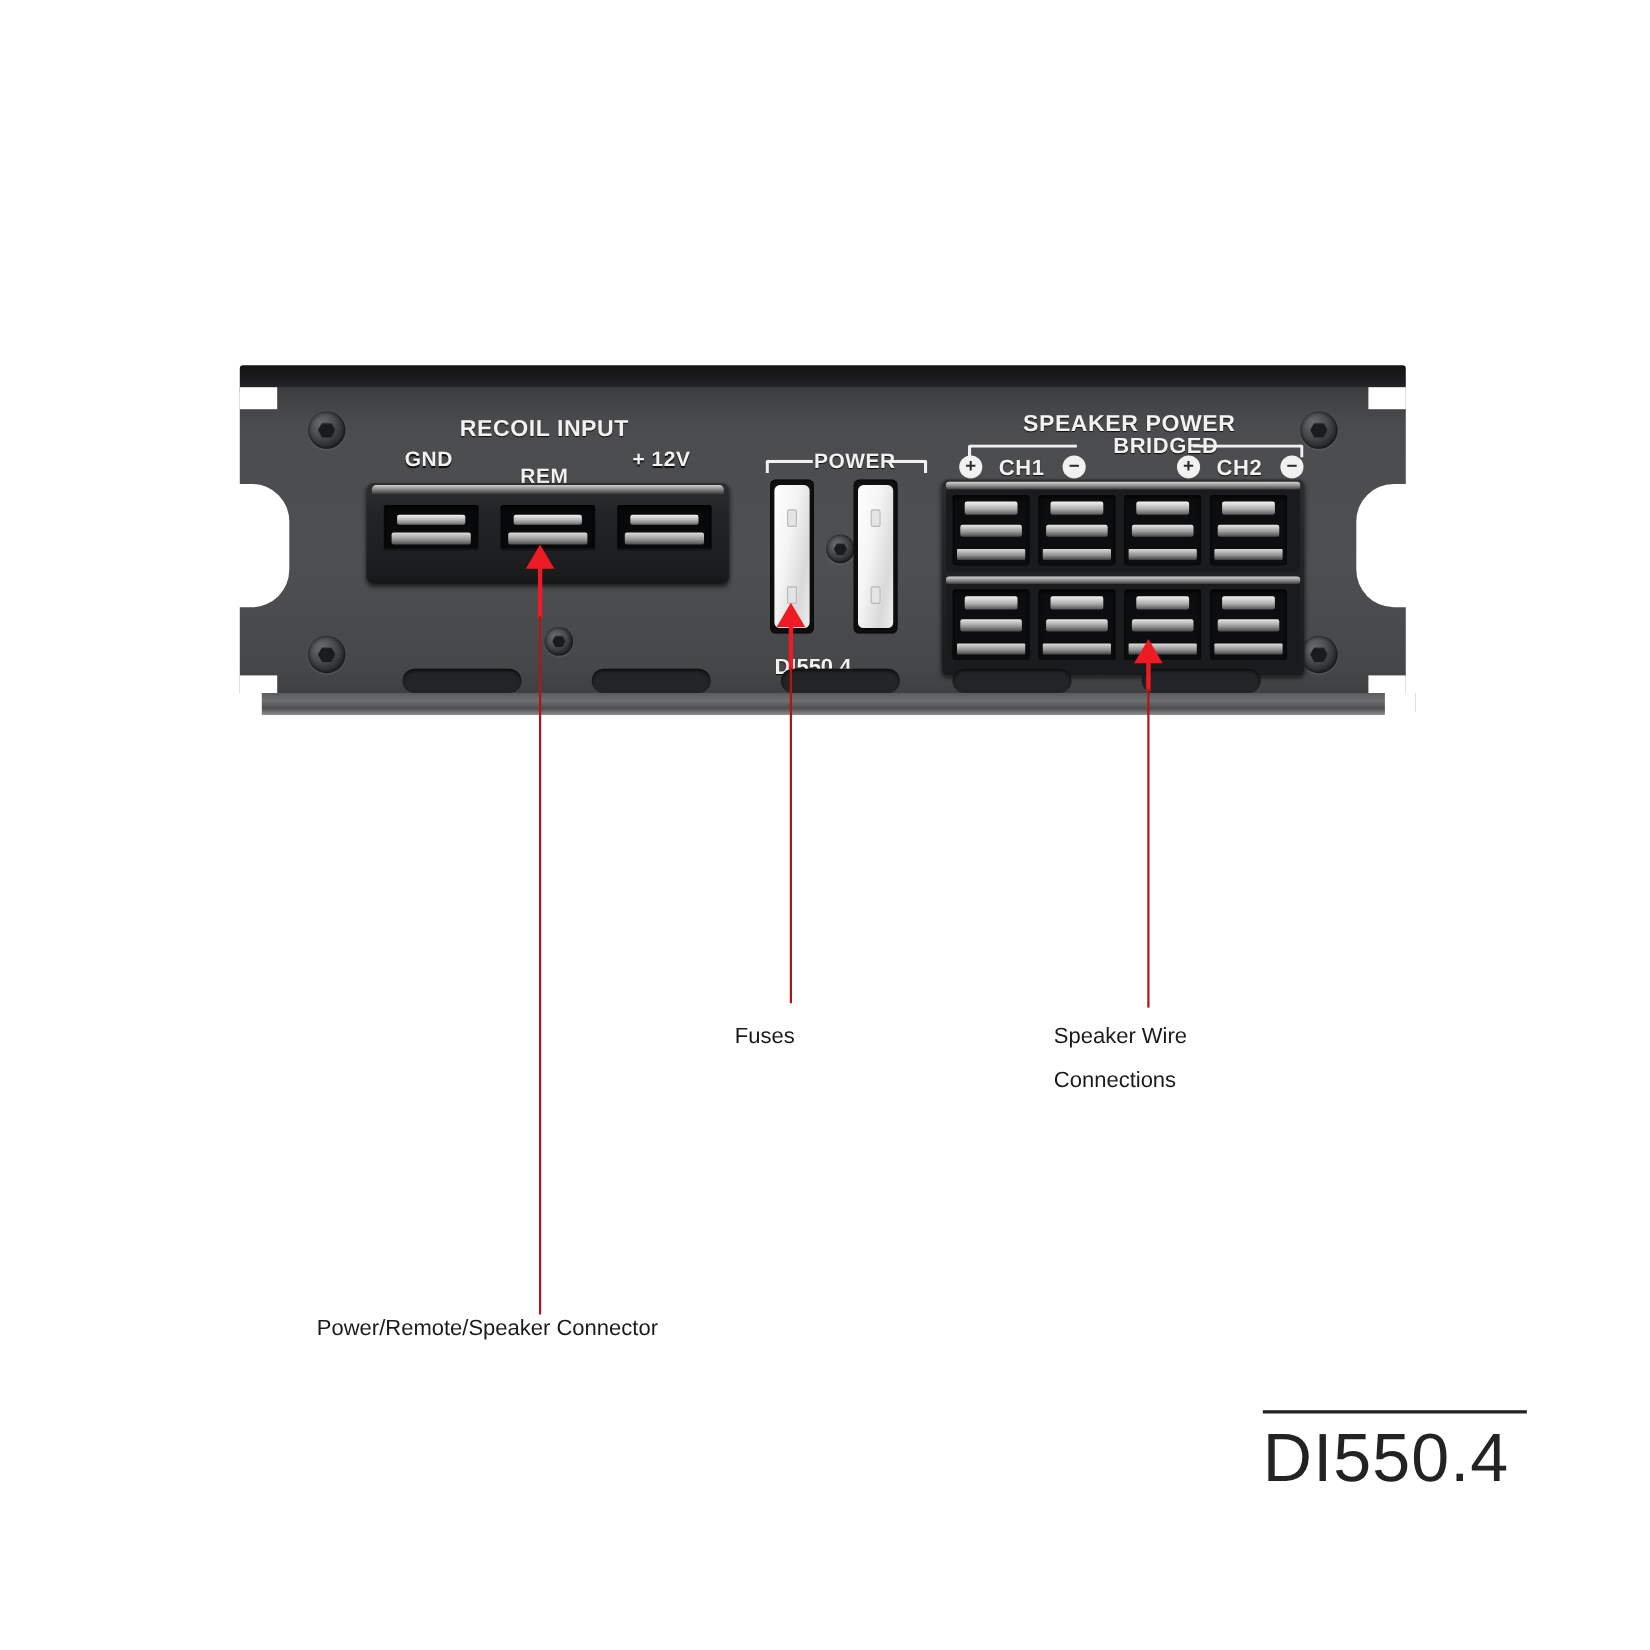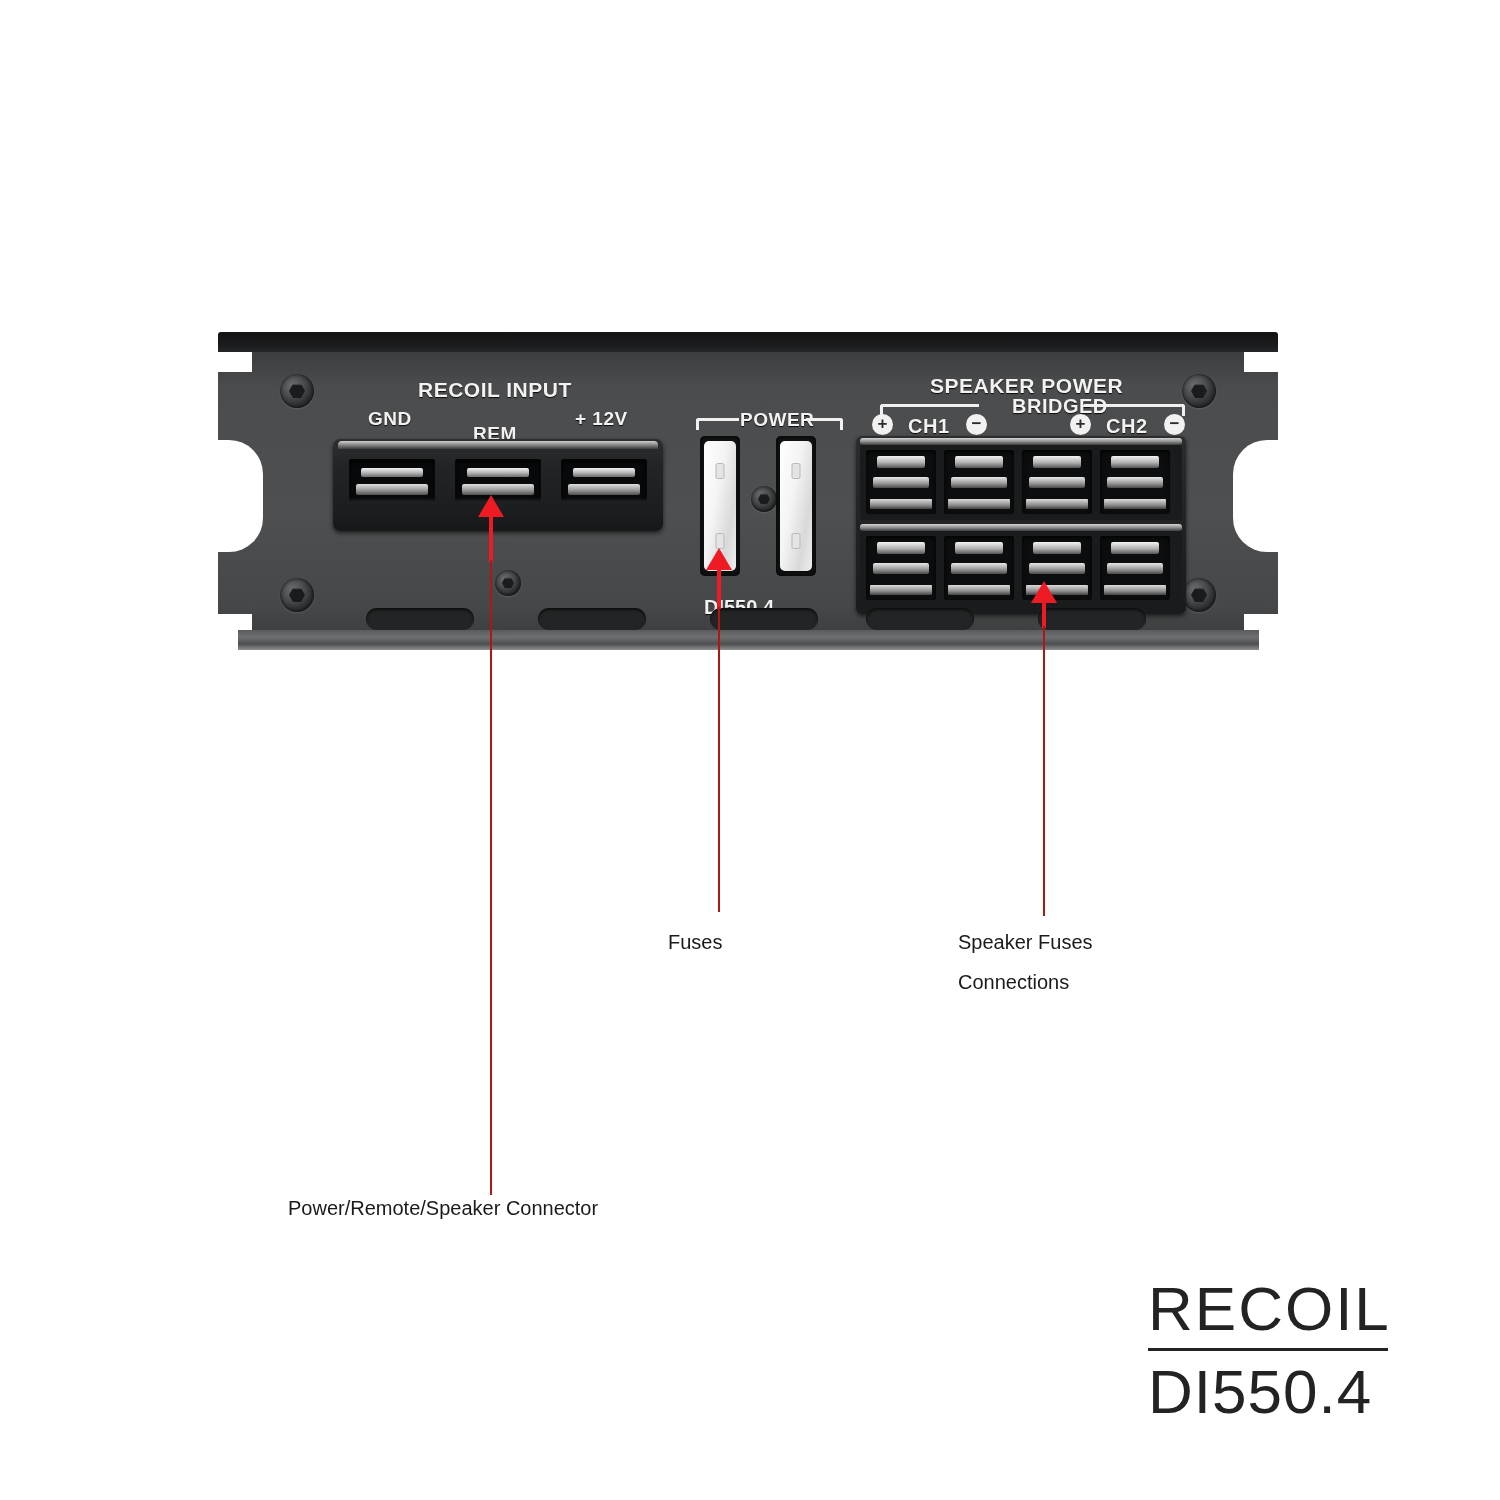--- a/index.html
+++ b/index.html
@@ -495,21 +495,20 @@
   <div class="arrow" style="left:706px; top:548px;"></div>
   <div class="arrow-stem" style="left:717px; top:569px; height:40px;"></div>
   <div class="leader" style="left:718px; top:607px; height:305px;"></div>
   <div class="callout-text" style="left:668px; top:922px;">Fuses</div>
 </div>
 
 <div>
   <div class="arrow" style="left:1031px; top:581px;"></div>
   <div class="arrow-stem" style="left:1042px; top:602px; height:26px;"></div>
   <div class="leader" style="left:1043px; top:626px; height:290px;"></div>
-  <div class="callout-text" style="left:958px; top:922px;">Speaker Fuses
+  <div class="callout-text" style="left:958px; top:922px;">Speaker Wire
 Connections</div>
 </div>
 
 <div id="brand">
-  <div class="brand-name">RECOIL</div>
   <div class="brand-rule"></div>
   <div class="brand-model">DI550.4</div>
 </div>
 
 </body></html>

